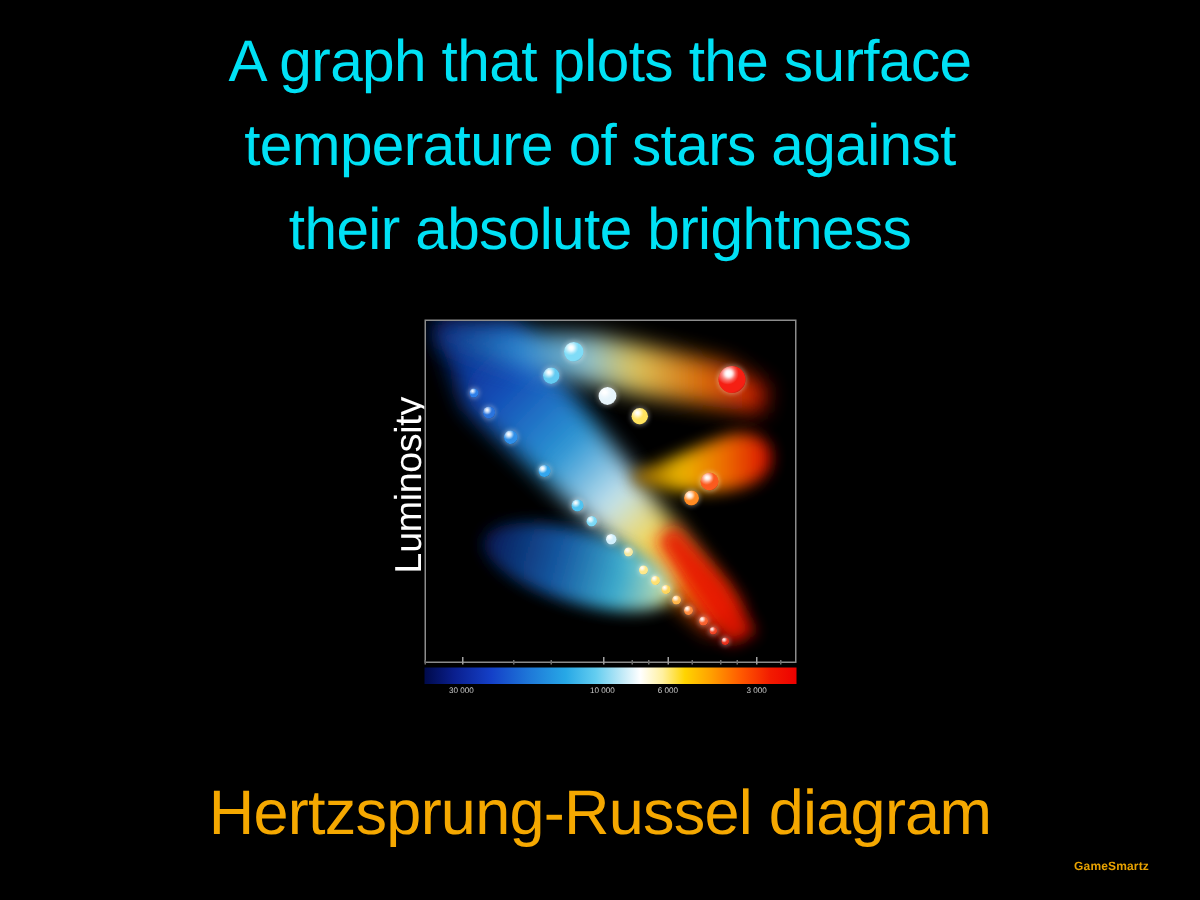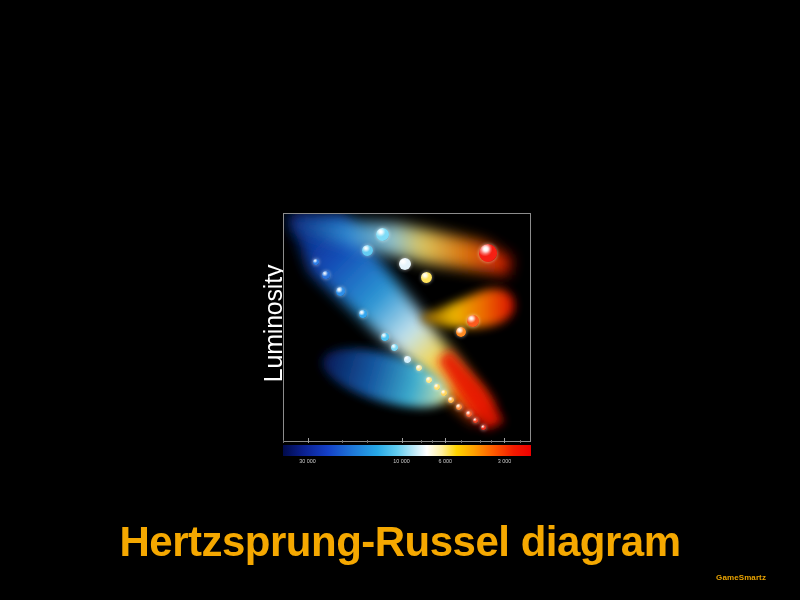--- a/index.html
+++ b/index.html
@@ -186,39 +186,42 @@
   
   .term {
     position: absolute;
     left: 0;
     top: 516px;
     width: 800px;
     text-align: center;
     color: #f5a800;
     font-size: 42px;
     line-height: 52px;
-    font-weight: 700;
+    font-weight: 400;
     letter-spacing: -0.5px;
   }
 
   .watermark {
     position: absolute;
     right: 34px;
     top: 573px;
     color: #e8a200;
     font-size: 8px;
     font-weight: bold;
     letter-spacing: 0.1px;
   }
 </style>
 </head>
 <body>
 
 <div id="root">
 
+  <div class="definition">A graph that plots the surface
+temperature of stars against
+their absolute brightness</div>
 
   <div class="figure">
 
     <div class="y-axis-title">Luminosity</div>
 
     <div class="plot">
       <div class="plot-inner" id="plot-inner">
 
         <svg class="ms-band" viewBox="0 0 250 230">
           <defs>

